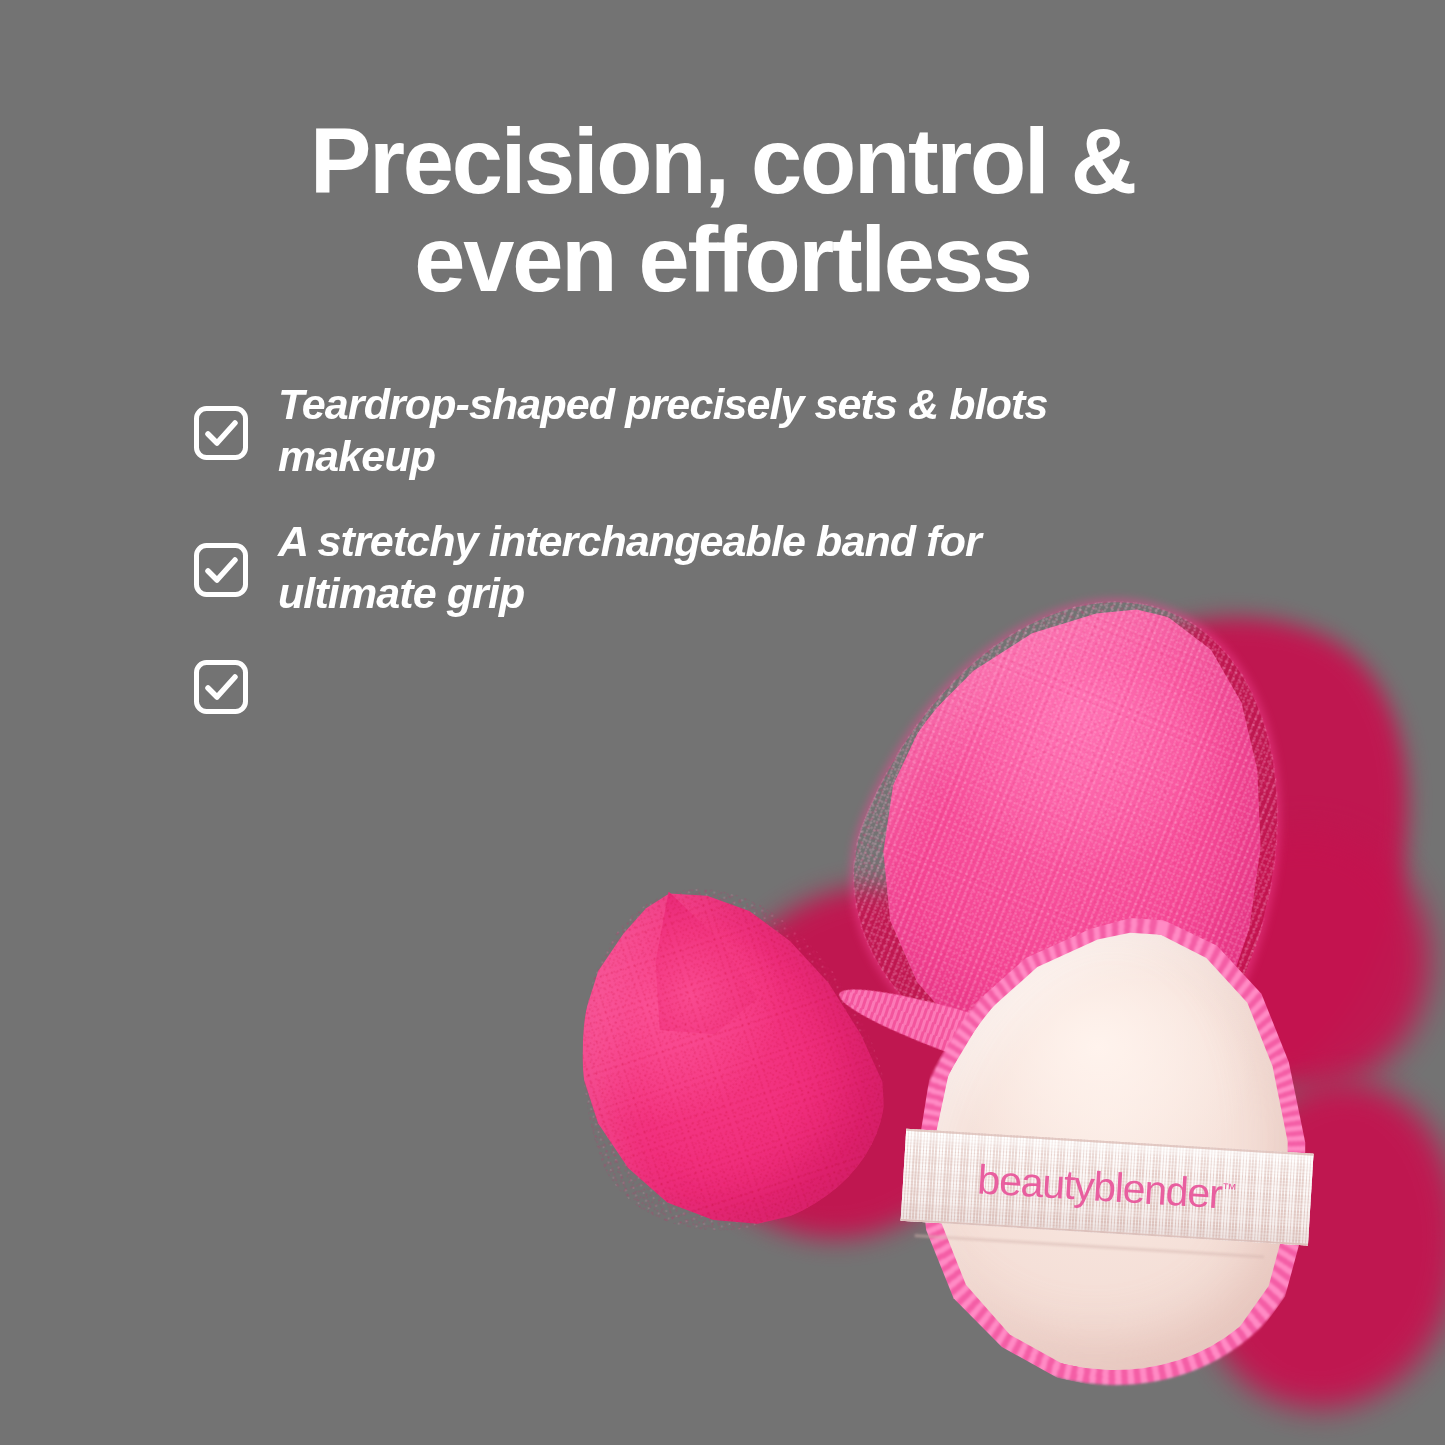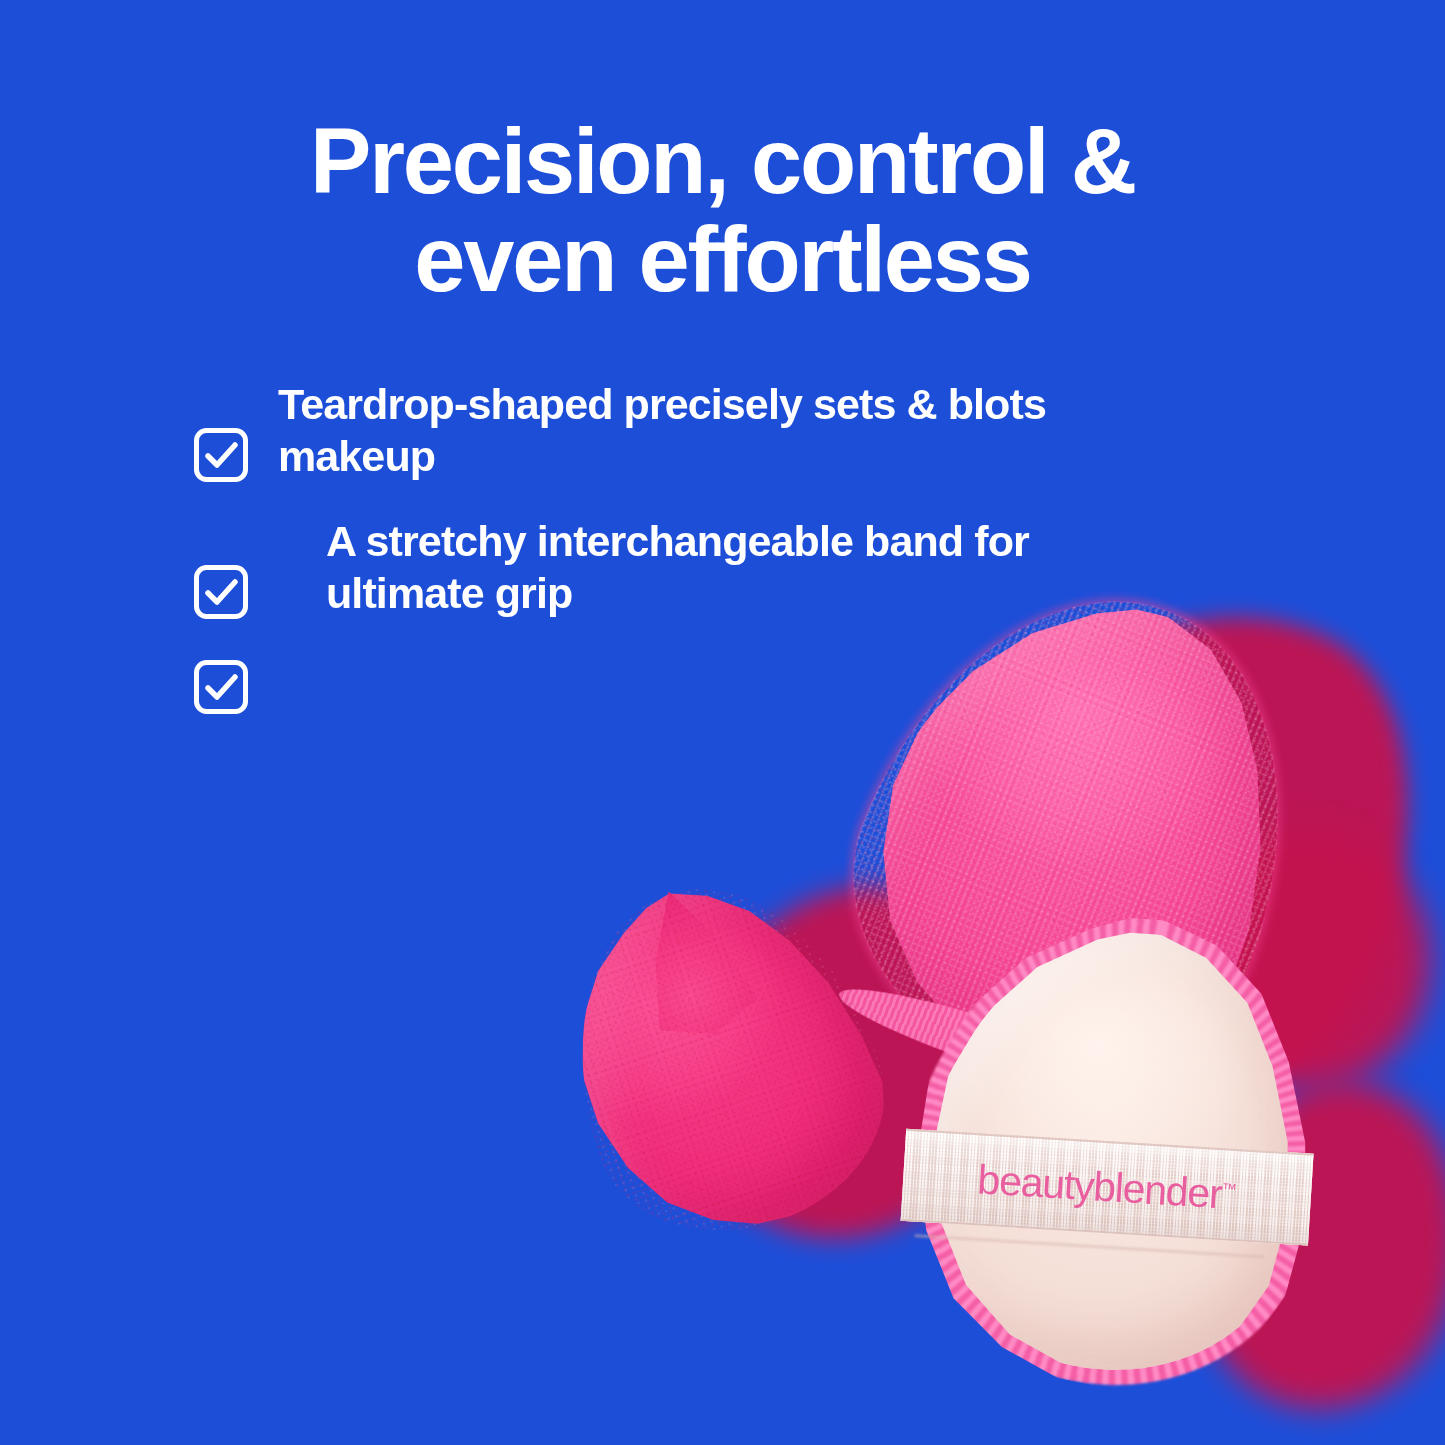--- a/index.html
+++ b/index.html
@@ -6,21 +6,21 @@
 
   html, body {
     width:1445px; height:1445px;
     overflow:hidden;
     font-family:"Liberation Sans", sans-serif;
   }
 
   #stage {
     position:relative;
     width:1445px; height:1445px;
-    background:#1d4ed8;
+    background:#737373;
     overflow:hidden;
   }
 
   
   #headline {
     position:absolute;
     left:0; top:112px;
     width:1445px;
     text-align:center;
     color:#FFFFFF;
@@ -34,41 +34,42 @@
 
   
   #bullets {
     position:absolute;
     left:193px; top:378px;
     width:1010px;
   }
   .bullet-row {
     position:relative;
     display:flex;
-    align-items:flex-end;
+    align-items:center;
     margin-bottom:32px;
+    font-style:italic;
   }
   .check-box {
     flex:0 0 auto;
     width:56px; height:56px;
     margin-top:6px;
     margin-right:29px;
   }
   .check-box svg { display:block; width:56px; height:56px; }
   .bullet-text {
     color:#FFFFFF;
     font-size:43px;
     font-weight:600;
     line-height:1.22;
     letter-spacing:-0.9px;
     max-width:920px;
   }
   .bullet-row.b1 .bullet-text { max-width:930px; }
   .bullet-row.b2 { margin-bottom:33px; }
-  .bullet-row.b2 .bullet-text { max-width:790px;margin-left:48px; }
+  .bullet-row.b2 .bullet-text { max-width:790px; }
   .bullet-row.b3 .bullet-text { max-width:520px; }
 
   
   #product-scene {
     position:absolute;
     left:0; top:0;
     width:1445px; height:1445px;
     pointer-events:none;
   }
 

